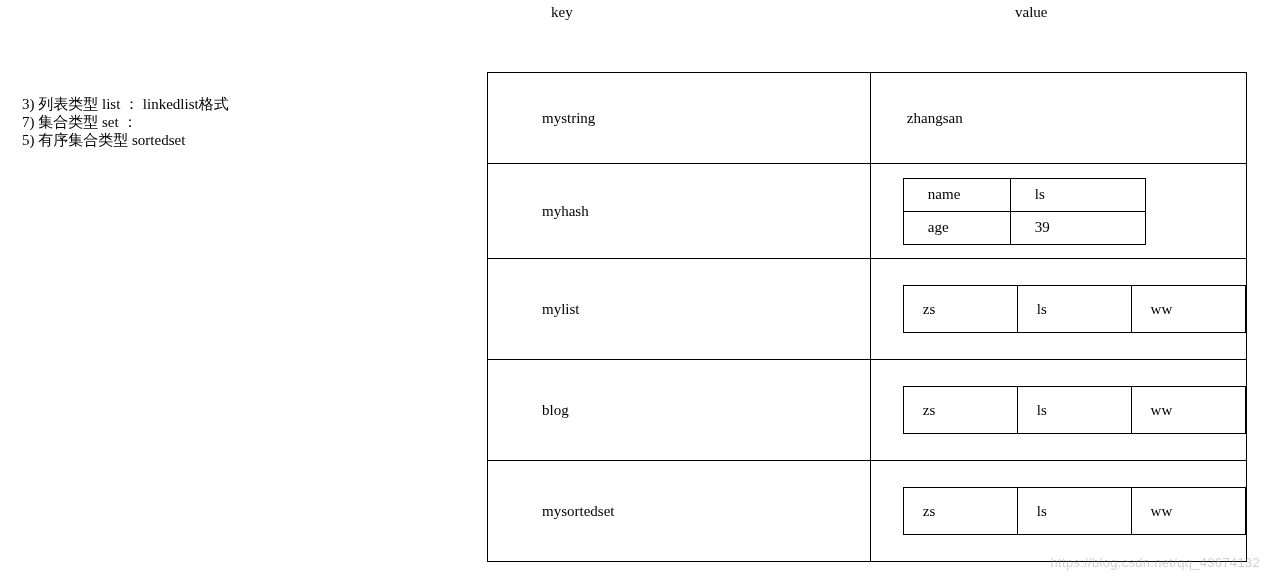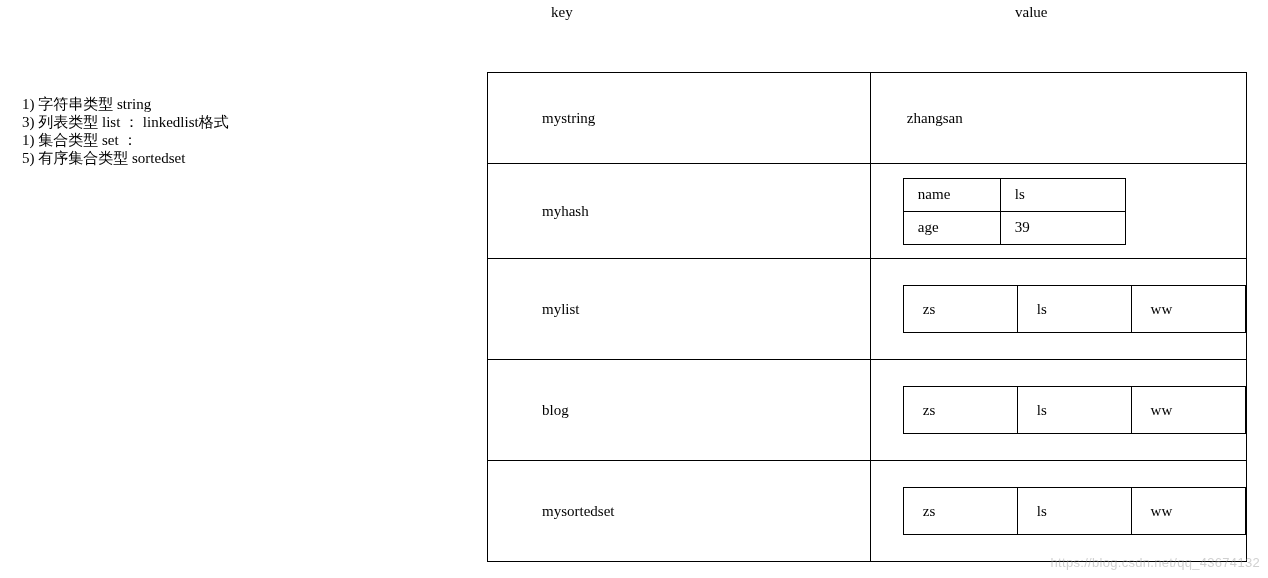--- a/index.html
+++ b/index.html
@@ -61,21 +61,21 @@
   .row-set td { height: 100px; }
   .row-sorted td { height: 100px; }
 
   .inner-hash {
     border-collapse: collapse;
     margin: 10px 0 10px -4px;
   }
   .inner-hash td {
     border: 1px solid #000;
     height: 32px;
-    padding: 0 0 0 14px;
+    padding: 0 0 0 24px;
     font-family: "SimSun", "宋体", serif;
   }
   .inner-hash .hk { width: 82px; }
   .inner-hash .hv { width: 110px; }
 
   .inner-list {
     border-collapse: collapse;
     margin: 0 0 0 -4px;
   }
   .inner-list td {
@@ -98,23 +98,22 @@
 </style>
 </head>
 <body>
 
 <div class="header-row">
   <span class="header-key">key</span>
   <span class="header-value">value</span>
 </div>
 
 <div class="type-list">
-  <div>1) 字符串类型 string</div>
   <div>3) 列表类型 list ：  linkedlist格式</div>
-  <div>1) 集合类型 set  ：</div>
+  <div>7) 集合类型 set  ：</div>
   <div>5) 有序集合类型 sortedset</div>
 </div>
 
 <table class="main-table">
   <tbody>
       <tr class="row-string">
     <td class="key-col">mystring</td>
     <td class="val-col">zhangsan</td>
   </tr>
   <tr class="row-hash">

